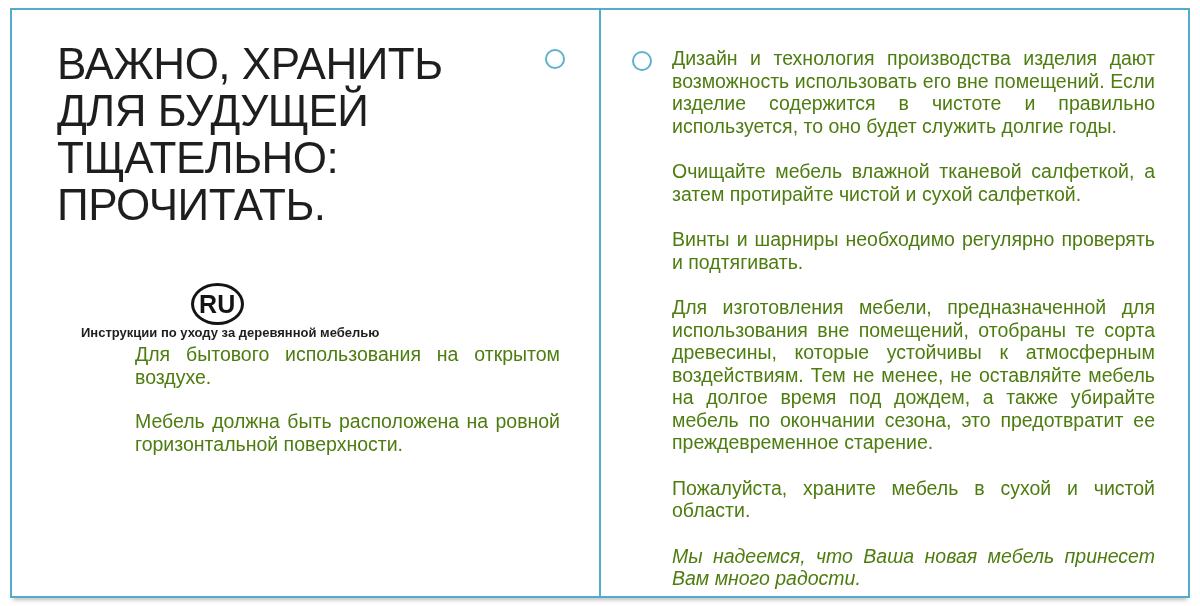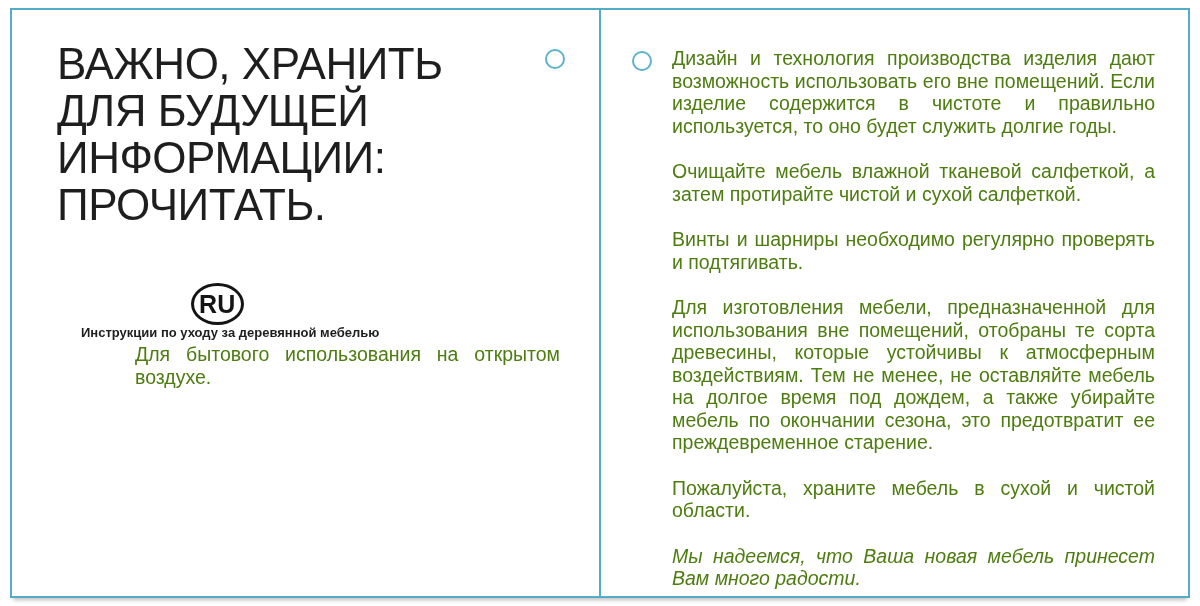--- a/index.html
+++ b/index.html
@@ -119,31 +119,32 @@
 
     <div class="divider"></div>
 
     <div class="punch-circle punch-left"></div>
     <div class="punch-circle punch-right"></div>
 
     <div>
       <div class="heading">
         <div>ВАЖНО, ХРАНИТЬ</div>
         <div>ДЛЯ БУДУЩЕЙ</div>
-        <div>ИНФОРМАЦИИ:</div>
+        <div>ТЩАТЕЛЬНО:</div>
         <div>ПРОЧИТАТЬ.</div>
       </div>
 
       <div class="badge-row">
         <div class="ru-oval">RU</div>
         <div class="subtitle">Инструкции по уходу за деревянной мебелью</div>
       </div>
 
       <div class="left-body body-text">
         <p>Для бытового использования на открытом воздухе.</p>
+        <p>Мебель должна быть расположена на ровной горизонтальной поверхности.</p>
       </div>
     </div>
 
     <div>
       <div class="right-body body-text">
         <p>Дизайн и технология производства изделия дают возможность использовать его вне помещений. Если изделие содержится в чистоте и правильно используется, то оно будет служить долгие годы.</p>
         <p>Очищайте мебель влажной тканевой салфеткой, а затем протирайте чистой и сухой салфеткой.</p>
         <p>Винты и шарниры необходимо регулярно проверять и подтягивать.</p>
         <p>Для изготовления мебели, предназначенной для использования вне помещений, отобраны те сорта древесины, которые устойчивы к атмосферным воздействиям. Тем не менее, не оставляйте мебель на долгое время под дождем, а также убирайте мебель по окончании сезона, это предотвратит ее преждевременное старение.</p>
         <p>Пожалуйста, храните мебель в сухой и чистой области.</p>

